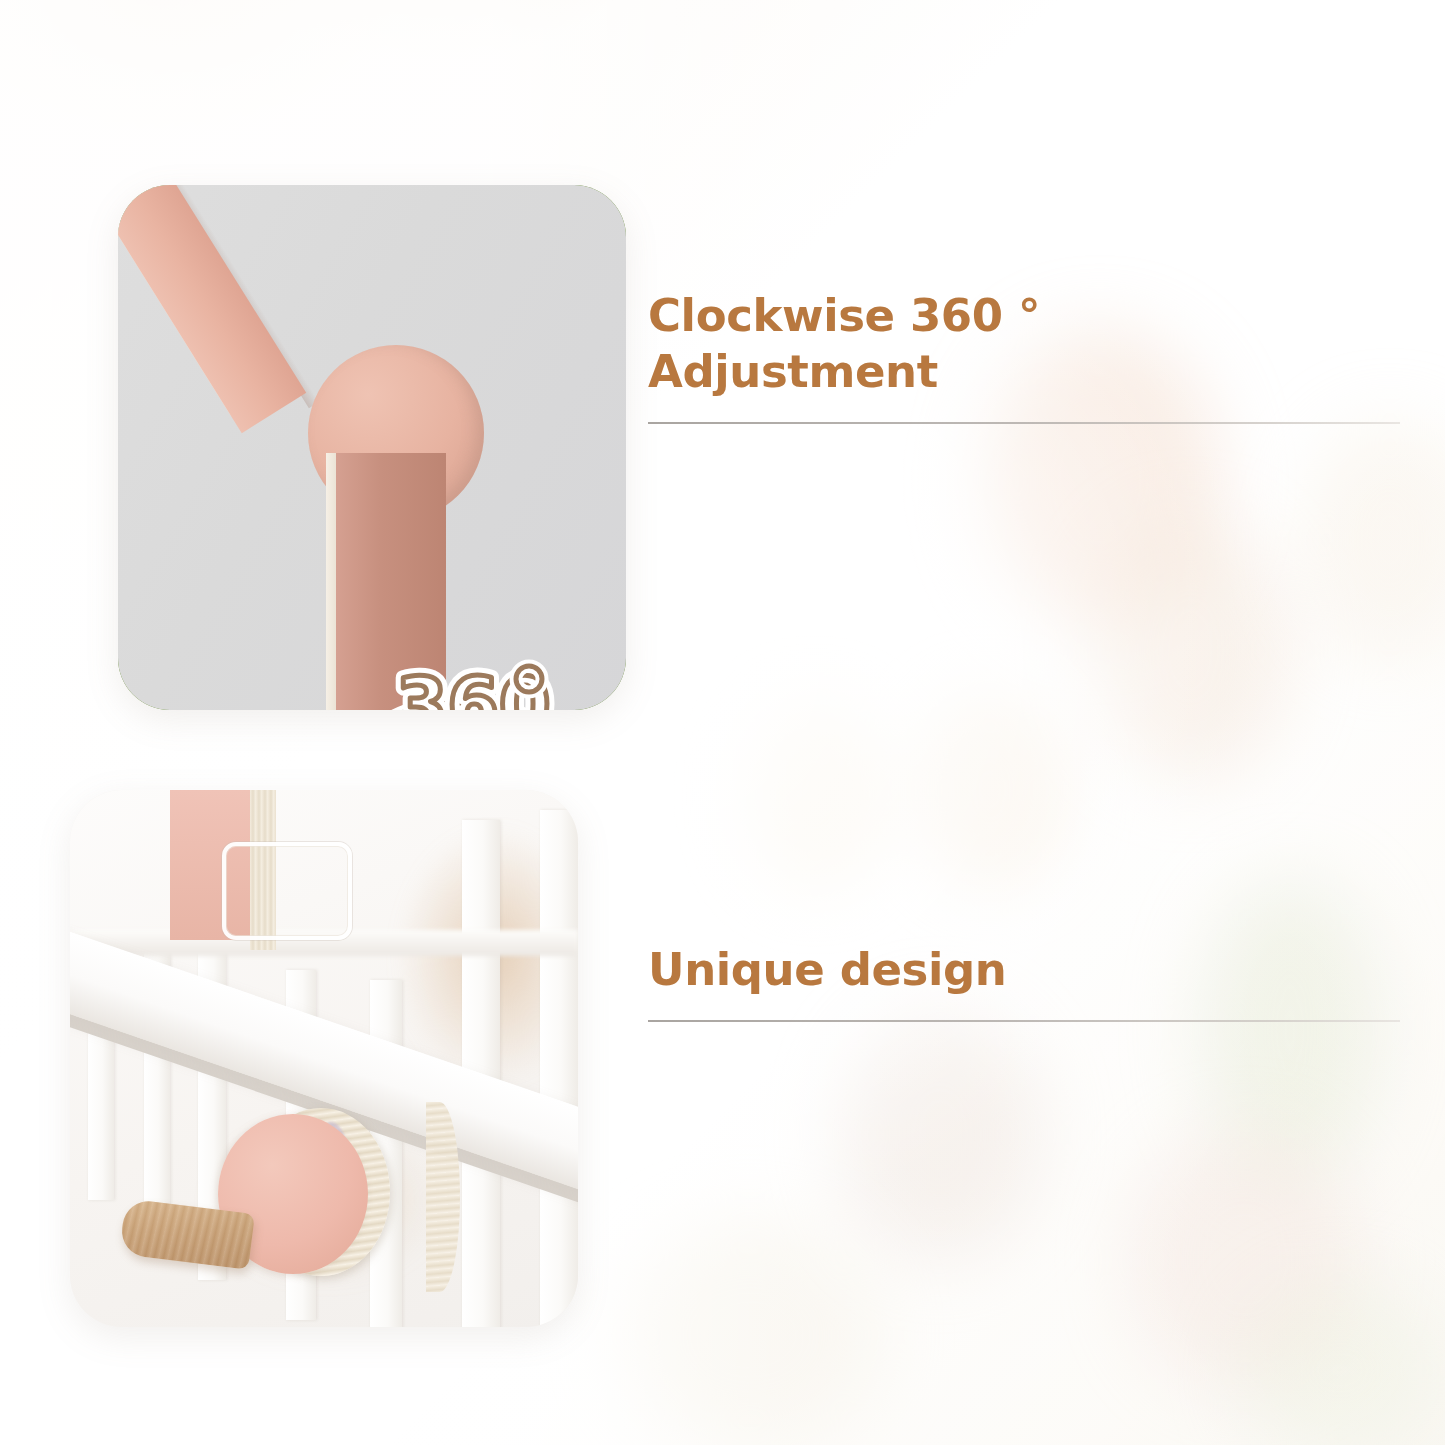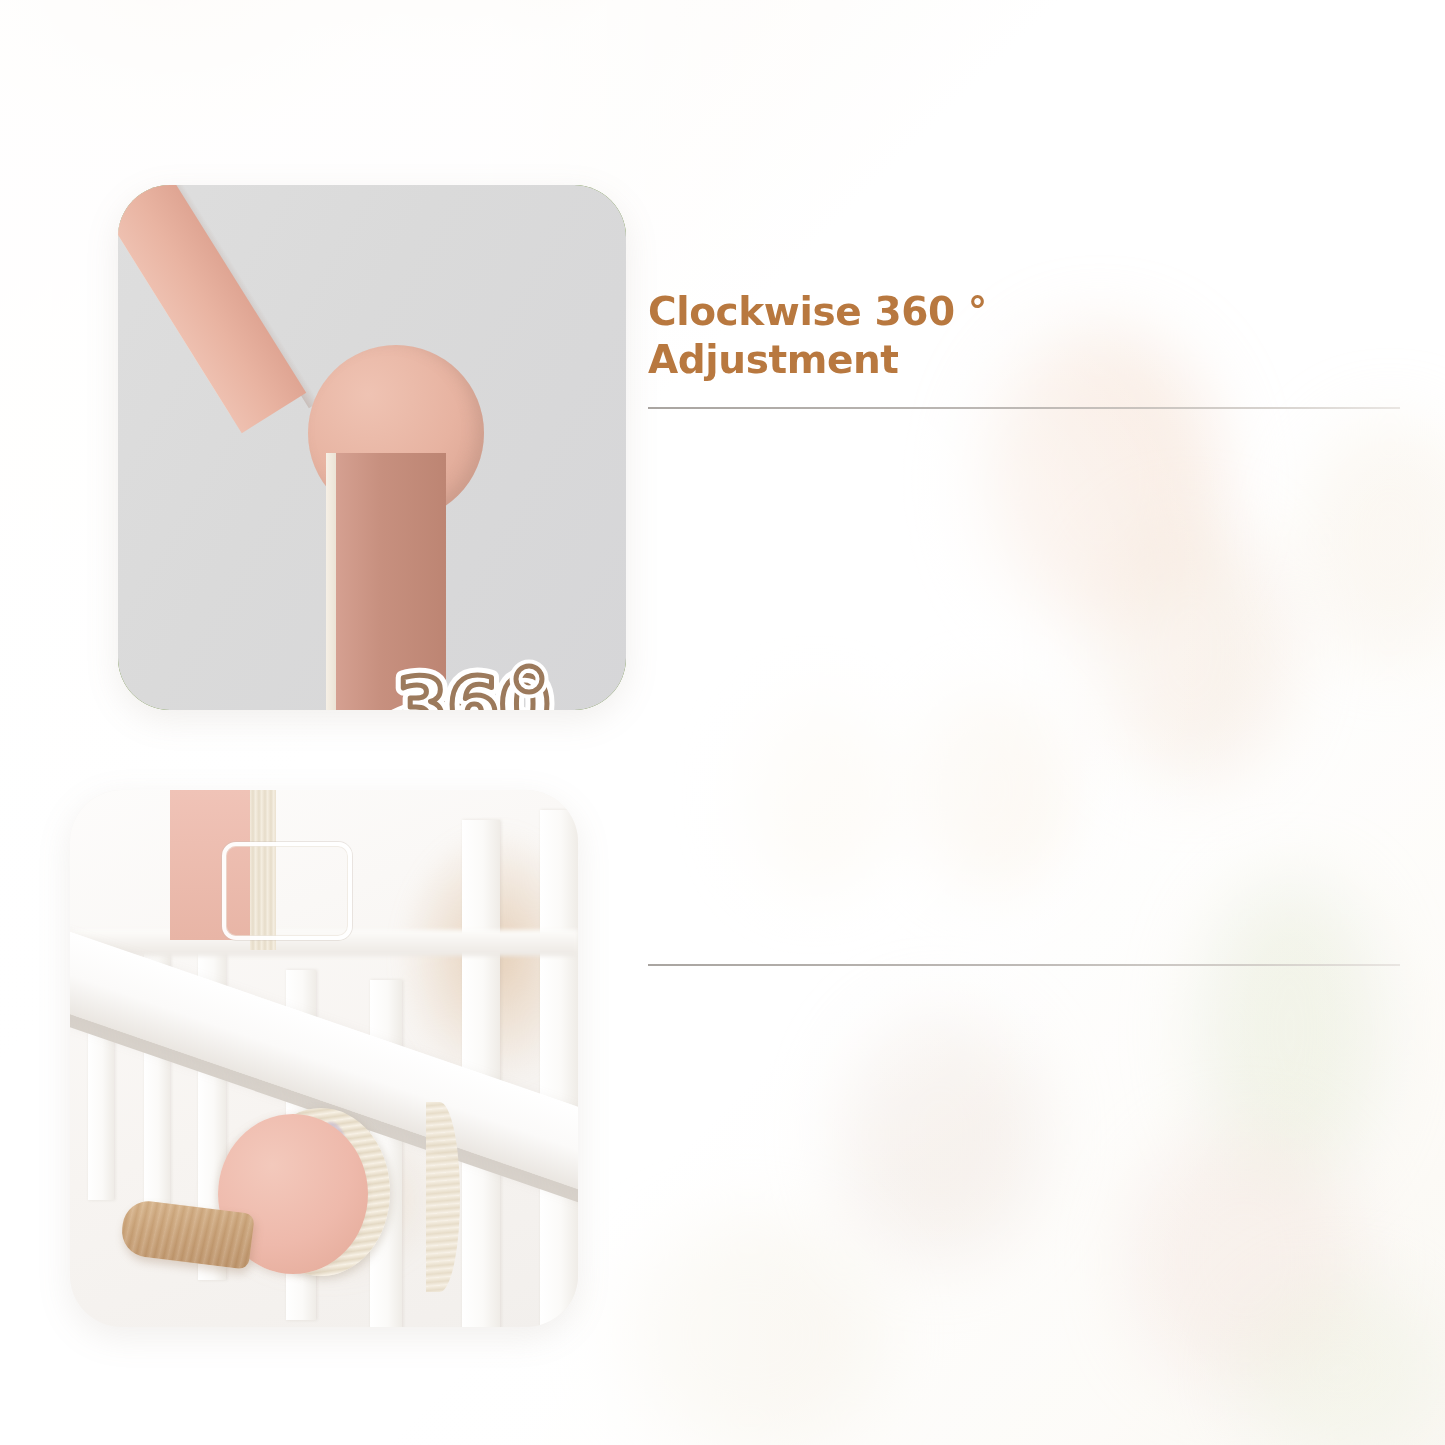--- a/index.html
+++ b/index.html
@@ -250,21 +250,21 @@
   }
 
   
   .text-block { position: absolute; width: 752px; left: 648px; }
   #block-top    { top: 288px; }
   #block-bottom { top: 942px; }
 
   .feature-heading {
     font-family: "DejaVu Sans", sans-serif;
     font-weight: bold;
-    font-size: 39px;
+    font-size: 45px;
     line-height: 1.24;
     letter-spacing: -0.4px;
     color: #b8783f;
   }
   .divider {
     height: 2px;
     margin-top: 22px;
     background: linear-gradient(90deg, #9a9590 0%, #b3aeaa 50%, #cfcac5 82%, #e6e2de 100%);
     opacity: 0.85;
   }
@@ -362,16 +362,19 @@
 
   <div class="text-block" id="block-top">
     <div class="feature-heading">
       <div>Clockwise 360 °</div>
       <div>Adjustment</div>
     </div>
     <div class="divider"></div>
   </div>
 
   <div class="text-block" id="block-bottom">
+    <div class="feature-heading">
+      <div>Unique design</div>
+    </div>
     <div class="divider"></div>
   </div>
 
 </div>
 
 </body></html>

